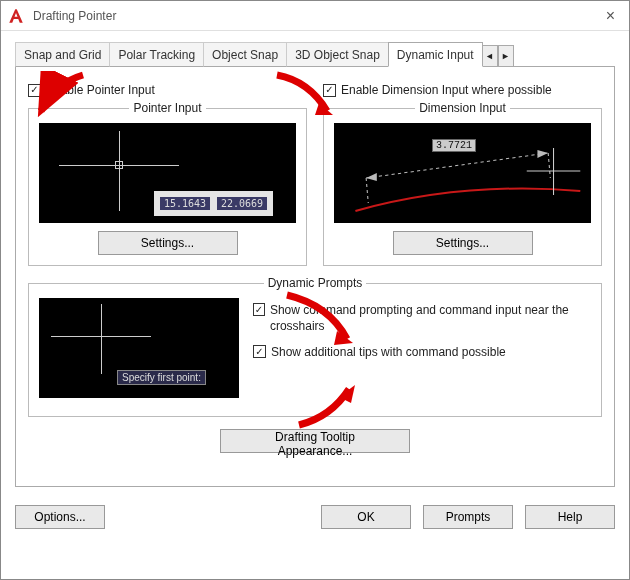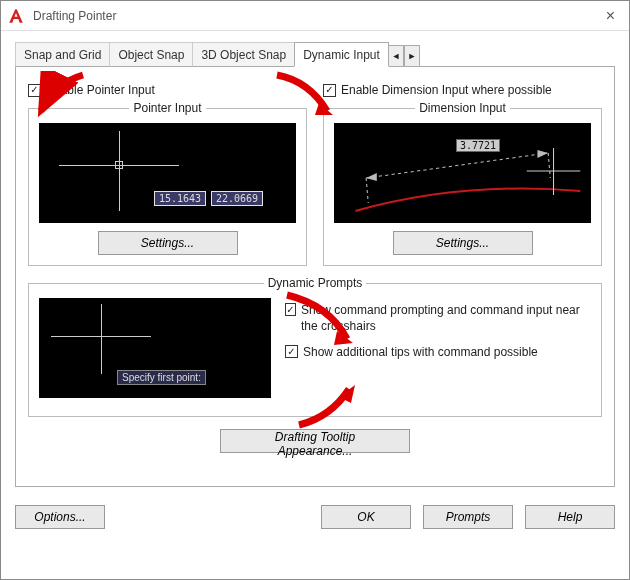--- a/index.html
+++ b/index.html
@@ -16,36 +16,36 @@
   .tabscroll { width: 16px; height: 22px; border: 1px solid #aaa; background: #eee; font-size: 9px; display: flex; align-items: center; justify-content: center; position:relative; top:1px;}
   .tabpage { border: 1px solid #aaa; border-top: none; padding: 16px 12px 14px 12px; min-height: 420px; position: relative; }
   .row { display: flex; gap: 16px; }
   .col { flex: 1; }
   .chk { display: flex; align-items: center; gap: 5px; font-size: 12px; color: #222; margin-bottom: 4px;}
   .chkbox { width: 13px; height: 13px; border: 1px solid #333; display:flex; align-items:center; justify-content:center; background:#fff;}
   .chkmark { font-size: 10px; line-height: 1; }
   fieldset { border: 1px solid #bbb; margin: 0; padding: 8px 10px 10px 10px; }
   legend { font-size: 12px; color: #222; padding: 0 4px; text-align: center; }
   .preview { width: 100%; height: 100px; background: #000; position: relative; margin-bottom: 8px; }
-  .btn { height: 24px; border: 1px solid #999; background: #e9e9e9; font-size: 12px; padding: 0 18px; display:inline-flex; align-items:center; justify-content:center; cursor:default;font-style:italic;}
+  .btn { height: 24px; border: 1px solid #999; background: #e9e9e9; font-size: 12px; padding: 0 18px; display:inline-flex; align-items:center; justify-content:center; cursor:default;}
   .btn-settings { width: 140px; display:block; margin: 0 auto;}
   .btn-wide { width: 190px; display:block; margin: 12px auto 0 auto;}
   .footer { display: flex; gap: 12px; padding: 10px 14px 14px 14px; align-items:center;}
   .footer .btn { width: 90px; }
   .spacer { flex: 1; }
   .prompts-inner { display: flex; gap: 14px; }
-  .prompts-inner .preview { width: 232px; flex-shrink:0; }
+  .prompts-inner .preview { width: 200px; flex-shrink:0; }
   .chk-multiline { align-items: flex-start; margin-bottom: 10px;}
   .chk-multiline .chkbox { margin-top: 1px; }
   .chk-multiline span.lbl { line-height: 1.35; }
   
   .xhair-h { position:absolute; height:1px; background:#ccc; }
   .xhair-v { position:absolute; width:1px; background:#ccc; }
   .cursor-box { position:absolute; width:8px; height:8px; border:1px solid #ccc; }
-  .coord-box { position:absolute; background:#3a3a66; border:1px solid #e5e5e5; color:#ddd; font-size:10px; padding:1px 4px; font-family: Consolas, monospace;}
+  .coord-box { position:absolute; background:#3a3a66; border:6px solid #e5e5e5; color:#ddd; font-size:10px; padding:1px 4px; font-family: Consolas, monospace;}
   .dim-box { position:absolute; background:#ccc; border:1px solid #666; color:#111; font-size:10px; padding:0 3px; font-family: Consolas, monospace;}
   .prompt-box { position:absolute; background:#2a2a4a; border:1px solid #888; color:#ddd; font-size:10px; padding:1px 4px; font-family: "Segoe UI", sans-serif; white-space:nowrap;}
   
   .arrow { position:absolute; pointer-events:none; z-index: 50;}
 </style>
 </head>
 <body>
 
 <div class="titlebar">
   <span class="logo">
@@ -54,20 +54,21 @@
       </svg>
   </span>
   <span class="title">Drafting Pointer</span>
   <span class="close">×</span>
 </div>
 
 <div class="content">
 
   <div class="tabs">
     <div class="tab">Snap and Grid</div>
+    <div class="tab">Polar Tracking</div>
     <div class="tab">Object Snap</div>
     <div class="tab">3D Object Snap</div>
     <div class="tab active">Dynamic Input</div>
     <div class="tabscroll">◄</div>
     <div class="tabscroll">►</div>
   </div>
 
   <div class="tabpage">
 
     <div class="row">
@@ -105,21 +106,21 @@
             <svg width="100%" height="100%" viewBox="0 0 240 100" preserveAspectRatio="none" style="position:absolute;inset:0;">
               <line x1="30" y1="55" x2="200" y2="30" stroke="#bbb" stroke-width="1" stroke-dasharray="3 3"></line>
               <line x1="30" y1="55" x2="32" y2="80" stroke="#bbb" stroke-width="1" stroke-dasharray="3 3"></line>
               <line x1="200" y1="30" x2="202" y2="55" stroke="#bbb" stroke-width="1" stroke-dasharray="3 3"></line>
               <polygon points="30,55 40,50 40,58" fill="#bbb"></polygon>
               <polygon points="200,30 190,27 190,35" fill="#bbb"></polygon>
               <path d="M 20 88 Q 120 58 230 68" stroke="#c81818" stroke-width="2" fill="none"></path>
               <line x1="180" y1="48" x2="230" y2="48" stroke="#ccc" stroke-width="1"></line>
               <line x1="205" y1="25" x2="205" y2="72" stroke="#ccc" stroke-width="1"></line>
             </svg>
-            <div class="dim-box" style="left:122px; top:16px;">3.7721</div>
+            <div class="dim-box" style="left:98px; top:16px;font-family:Liberation Mono, monospace;">3.7721</div>
           </div>
           <button class="btn btn-settings">Settings...</button>
         </fieldset>
       </div>
     </div>
 
     <fieldset style="margin-top:10px;">
       <legend>Dynamic Prompts</legend>
       <div class="prompts-inner">
         <div class="preview">

